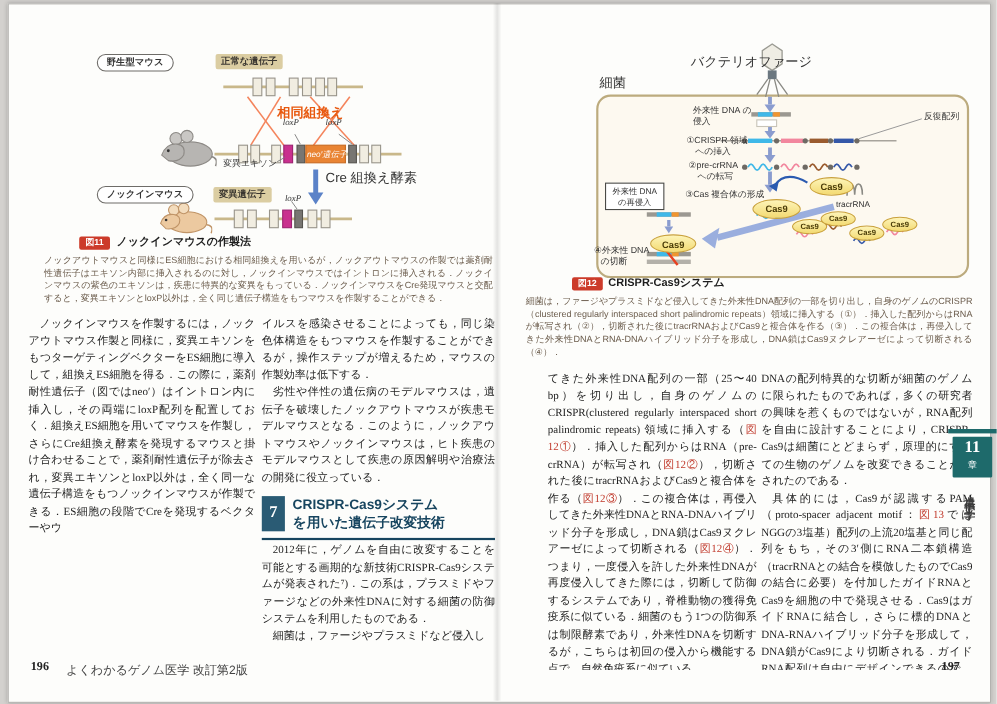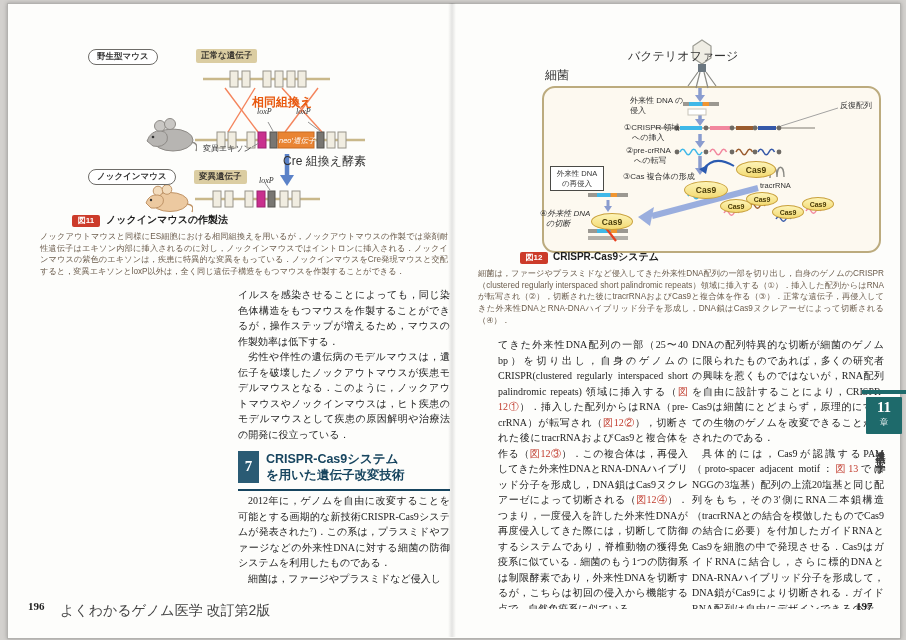--- a/index.html
+++ b/index.html
@@ -32,21 +32,21 @@
         border-radius:50%;text-align:center;color:#4a3c08;font-weight:bold;font-size:8.5px;
         display:flex;align-items:center;justify-content:center;}
   .cas9.small{font-size:7px;}
   .secnum{width:21px;height:32px;background:#2a5b74;color:#fff;font-size:15px;font-weight:bold;
         display:flex;align-items:center;justify-content:center;flex:0 0 21px;}
   .sechead{display:flex;margin-top:9px;border-bottom:2.5px solid #17455f;padding-bottom:6px;}
   .sectitle{margin-left:7px;font-size:12.5px;line-height:16px;font-weight:bold;color:#17455f;
         font-family:"Liberation Sans","DejaVu Sans",sans-serif;text-align:left;text-indent:0;}
   .footer-num{position:absolute;font-family:"Liberation Serif","DejaVu Serif",serif;
         font-size:11px;font-weight:bold;color:#222;}
-  .footer-title{position:absolute;font-size:14px;color:#444;}
+  .footer-title{position:absolute;font-size:11px;color:#444;}
   #chapter-bar{position:absolute;left:862px;top:390px;width:44px;height:3.5px;background:#1e6a6b;}
   #chapter-box{position:absolute;left:866px;top:397px;width:36px;height:37px;background:#1e6a6b;
         color:#fff;text-align:center;border-radius:1px;}
   #chapter-box .n{font-size:15px;font-weight:bold;line-height:20px;font-family:"Liberation Serif",serif;}
   #chapter-box .c{font-size:8.5px;line-height:10px;}
   #chapter-title{position:absolute;left:873px;top:443px;writing-mode:vertical-rl;
         font-size:10px;font-weight:bold;color:#3c3c3c;letter-spacing:3px;}
   .reentrybox{position:absolute;border:1px solid #4a4a46;background:#fff;font-size:7.5px;
         line-height:9.5px;color:#333;text-align:center;padding:2px 3px;}
 </style>
@@ -125,30 +125,31 @@
     <circle cx="10" cy="16" r="1.2" fill="#333"></circle>
   </svg>
 
   <div class="pill" style="left:88px;top:49px;">野生型マウス</div>
   <div class="genetag" style="left:196px;top:49px;">正常な遺伝子</div>
   <div class="dlabel s9" style="left:252px;top:98px;color:#e8590f;font-weight:bold;">相同組換え</div>
   <div class="dlabel italic" style="left:257px;top:107px;">loxP</div>
   <div class="dlabel italic" style="left:296px;top:107px;">loxP</div>
   <div class="dlabel" style="left:203px;top:144px;">変異エキソン</div>
   <div class="dlabel" style="left:279px;top:136px;width:34px;text-align:center;color:#fff;font-size:7.5px;font-style:italic;">neo′遺伝子</div>
-  <div class="dlabel s9" style="left:283px;top:157px;">Cre 組換え酵素</div>
+  <div class="dlabel s9" style="left:296px;top:157px;">Cre 組換え酵素</div>
   <div class="pill" style="left:88px;top:169px;">ノックインマウス</div>
   <div class="genetag" style="left:194px;top:170px;">変異遺伝子</div>
   <div class="dlabel italic" style="left:259px;top:176px;">loxP</div>
 
   <div class="figbadge" style="left:72px;top:215px;">図11</div>
   <div class="figtitle" style="left:106px;top:213px;">ノックインマウスの作製法</div>
   <div class="figcap" style="left:40px;top:231px;width:408px;">ノックアウトマウスと同様にES細胞における相同組換えを用いるが，ノックアウトマウスの作製では薬剤耐性遺伝子はエキソン内部に挿入されるのに対し，ノックインマウスではイントロンに挿入される．ノックインマウスの紫色のエキソンは，疾患に特異的な変異をもっている．ノックインマウスをCre発現マウスと交配すると，変異エキソンとloxP以外は，全く同じ遺伝子構造をもつマウスを作製することができる．</div>
 
   <div class="bodycol" style="left:26px;top:287px;width:206px;">
+    <p class="ind">ノックインマウスを作製するには，ノックアウトマウス作製と同様に，変異エキソンをもつターゲティングベクターをES細胞に導入して，組換えES細胞を得る．この際に，薬剤耐性遺伝子（図ではneo′）はイントロン内に挿入し，その両端にloxP配列を配置しておく．組換えES細胞を用いてマウスを作製し，さらにCre組換え酵素を発現するマウスと掛け合わせることで，薬剤耐性遺伝子が除去され，変異エキソンとloxP以外は，全く同一な遺伝子構造をもつノックインマウスが作製できる．ES細胞の段階でCreを発現するベクターやウ</p>
   </div>
   <div class="bodycol" style="left:238px;top:287px;width:212px;">
     <p>イルスを感染させることによっても，同じ染色体構造をもつマウスを作製することができるが，操作ステップが増えるため，マウスの作製効率は低下する．</p>
     <p class="ind">劣性や伴性の遺伝病のモデルマウスは，遺伝子を破壊したノックアウトマウスが疾患モデルマウスとなる．このように，ノックアウトマウスやノックインマウスは，ヒト疾患のモデルマウスとして疾患の原因解明や治療法の開発に役立っている．</p>
     <div class="sechead">
       <div class="secnum">7</div>
       <div class="sectitle">
         <div>CRISPR-Cas9システム</div>
         <div>を用いた遺伝子改変技術</div>
       </div>
@@ -255,38 +256,38 @@
   </div>
   <div class="dlabel" style="left:626px;top:146px;">
     <div>②pre-crRNA</div>
       <div style="padding-left:8px;">への転写</div>
   </div>
   <div class="dlabel" style="left:623px;top:172px;">③Cas 複合体の形成</div>
   <div class="reentrybox" style="left:550px;top:166px;width:46px;">
     <div>外来性 DNA</div>
       <div>の再侵入</div>
   </div>
-  <div class="dlabel" style="left:540px;top:209px;font-style:italic;">
+  <div class="dlabel" style="left:540px;top:223px;">
     <div>④外来性 DNA</div>
       <div style="padding-left:6px;">の切断</div>
   </div>
   <div class="dlabel" style="left:840px;top:101px;">反復配列</div>
   <div class="dlabel" style="left:760px;top:181px;font-size:7.5px;">tracrRNA</div>
 
   <div class="cas9" style="left:736px;top:161px;width:38px;height:15px;">Cas9</div>
   <div class="cas9" style="left:684px;top:181px;width:42px;height:16px;">Cas9</div>
   <div class="cas9 small" style="left:720px;top:199px;width:30px;height:12px;">Cas9</div>
   <div class="cas9 small" style="left:746px;top:192px;width:30px;height:12px;">Cas9</div>
   <div class="cas9 small" style="left:772px;top:205px;width:30px;height:12px;">Cas9</div>
   <div class="cas9 small" style="left:802px;top:197px;width:30px;height:12px;">Cas9</div>
   <div class="cas9" style="left:591px;top:213px;width:40px;height:15px;">Cas9</div>
 
   <div class="figbadge" style="left:520px;top:252px;">図12</div>
   <div class="figtitle" style="left:553px;top:250px;">CRISPR-Cas9システム</div>
-  <div class="figcap" style="left:478px;top:268px;width:406px;">細菌は，ファージやプラスミドなど侵入してきた外来性DNA配列の一部を切り出し，自身のゲノムのCRISPR（clustered regularly interspaced short palindromic repeats）領域に挿入する（①）．挿入した配列からはRNAが転写され（②），切断された後にtracrRNAおよびCas9と複合体を作る（③）．正常な遺伝子，再侵入してきた外来性DNAとRNA-DNAハイブリッド分子を形成し，DNA鎖はCas9ヌクレアーゼによって切断される（④）．</div>
+  <div class="figcap" style="left:478px;top:268px;width:406px;">細菌は，ファージやプラスミドなど侵入してきた外来性DNA配列の一部を切り出し，自身のゲノムのCRISPR（clustered regularly interspaced short palindromic repeats）領域に挿入する（①）．挿入した配列からはRNAが転写され（②），切断された後にtracrRNAおよびCas9と複合体を作る（③）．この複合体は，再侵入してきた外来性DNAとRNA-DNAハイブリッド分子を形成し，DNA鎖はCas9ヌクレアーゼによって切断される（④）．</div>
 
   <div class="bodycol" style="left:498px;top:337px;width:190px;max-height:272px;overflow:hidden;">
     <p>てきた外来性DNA配列の一部（25〜40 bp）を切り出し，自身のゲノムのCRISPR(clustered regularly interspaced short palindromic repeats) 領域に挿入する（<span class="figref">図12①</span>）．挿入した配列からはRNA（pre-crRNA）が転写され（<span class="figref">図12②</span>），切断された後にtracrRNAおよびCas9と複合体を作る（<span class="figref">図12③</span>）．この複合体は，再侵入してきた外来性DNAとRNA-DNAハイブリッド分子を形成し，DNA鎖はCas9ヌクレアーゼによって切断される（<span class="figref">図12④</span>）．つまり，一度侵入を許した外来性DNAが再度侵入してきた際には，切断して防御するシステムであり，脊椎動物の獲得免疫系に似ている．細菌のもう1つの防御系は制限酵素であり，外来性DNAを切断するが，こちらは初回の侵入から機能する点で，自然免疫系に似ている．</p>
   </div>
   <div class="bodycol" style="left:692px;top:337px;width:192px;max-height:272px;overflow:hidden;">
     <p>DNAの配列特異的な切断が細菌のゲノムに限られたものであれば，多くの研究者の興味を惹くものではないが，RNA配列を自由に設計することにより，CRISPR-Cas9は細菌にとどまらず，原理的にすべての生物のゲノムを改変できることが示されたのである．</p>
     <p class="ind">具体的には，Cas9が認識するPAM（proto-spacer adjacent motif：<span class="figref">図13</span>ではNGGの3塩基）配列の上流20塩基と同じ配列をもち，その3′側にRNA二本鎖構造（tracrRNAとの結合を模倣したものでCas9の結合に必要）を付加したガイドRNAとCas9を細胞の中で発現させる．Cas9はガイドRNAに結合し，さらに標的DNAとDNA-RNAハイブリッド分子を形成して，DNA鎖がCas9により切断される．ガイドRNA配列は自由にデザインできるので，ゲノムの任意の位置を切断すること</p>
   </div>
 
   <div id="chapter-bar"></div>

